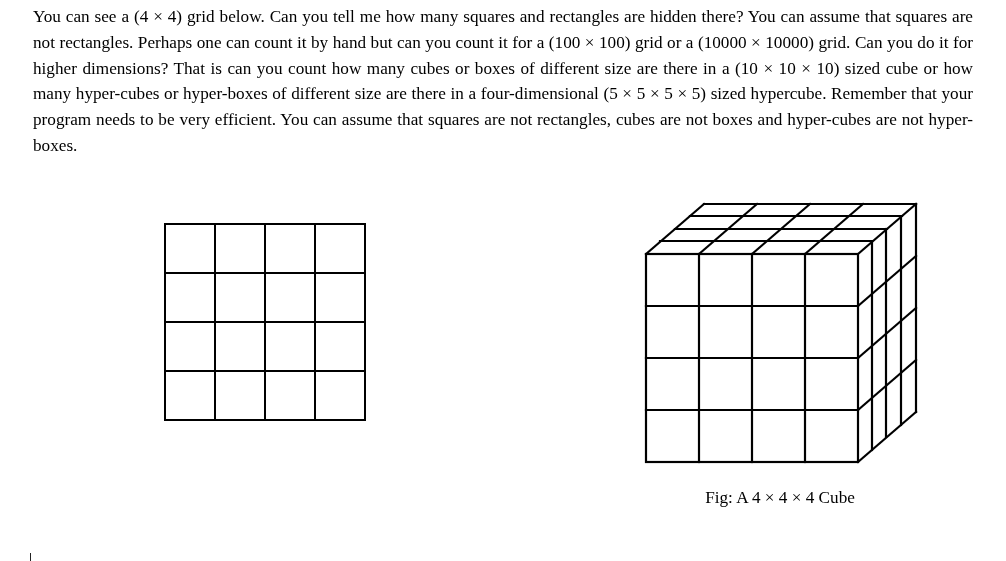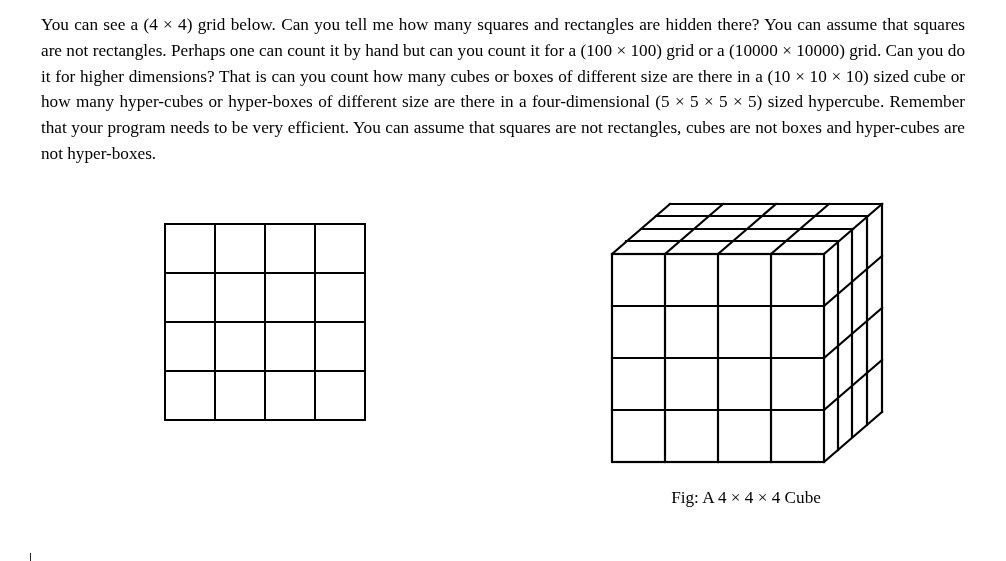--- a/index.html
+++ b/index.html
@@ -24,41 +24,41 @@
     left: 29px;
     top: 0px;
     width: 948px;
     font-size: 17.2px;
     line-height: 25.8px;
     text-align: justify;
     text-justify: inter-word;
     color: #000000;
   }
   .prose p {
-    margin: 12px;
+    margin: 4px;
     font-family: Liberation Serif, serif;
   }
   .figures {
     position: absolute;
     left: 0;
     top: 196px;
     width: 1006px;
     height: 330px;
   }
   .fig {
     position: absolute;
     text-align: center;
   }
   .fig-grid {
     left: 120px;
     top: 26px;
     width: 295px;
   }
   .fig-cube {
-    left: 562px;
+    left: 596px;
     top: 0px;
     width: 350px;
   }
   .fig-caption {
     font-size: 17.2px;
     line-height: 22px;
     white-space: nowrap;
     text-align: center;
     color: #000000;
   }

